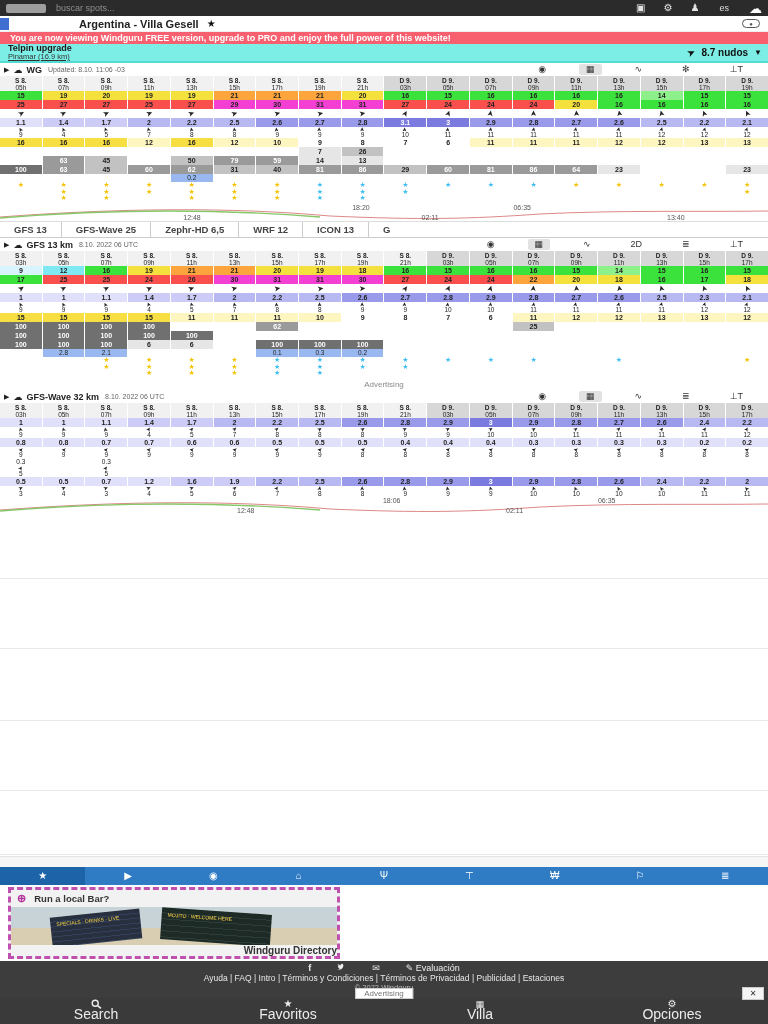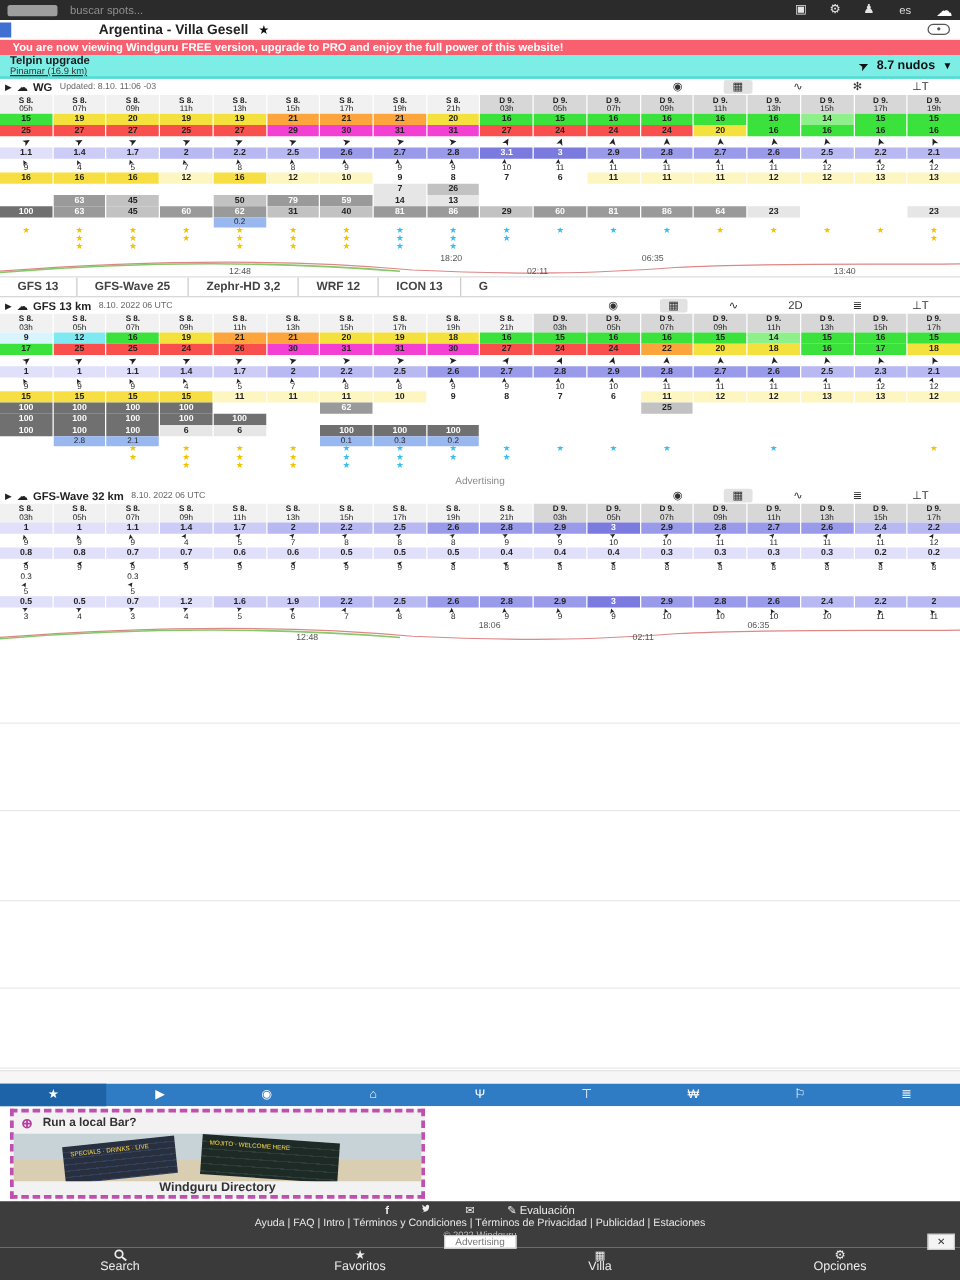--- a/index.html
+++ b/index.html
@@ -73,42 +73,42 @@
   .adwrap{background:#fff;padding:2px 0 2px 8px;}
   .adcard{width:332px;border:3px dashed #c050b0;background:#f2f2f2;}
   .adcard-head{display:flex;align-items:center;gap:8px;padding:2px 6px;}
   .adcard-plus{color:#b5399f;font-size:11px;font-weight:bold;}
   .adcard-q{font-weight:bold;font-size:9.5px;color:#333;}
   .adphoto{position:relative;height:38px;background:linear-gradient(#c7d3d6 0 55%,#d9cdb2 55% 100%);overflow:hidden;}
   .board{position:absolute;background:#223;}
   .board.b1{left:40px;top:6px;width:90px;height:30px;transform:rotate(-6deg);background:repeating-linear-gradient(#283040 0 4px,#32405a 4px 5px);}
   .board.b2{left:150px;top:4px;width:110px;height:32px;transform:rotate(4deg);background:repeating-linear-gradient(#1e2a26 0 5px,#2c3c36 5px 6px);}
   .board .scribble{position:absolute;left:6px;top:4px;right:6px;font-size:5px;line-height:6px;color:#ffd94d;white-space:nowrap;overflow:hidden;}
-  .adcard-title{font-weight:bold;font-size:10px;color:#333;text-align:center;line-height:11px;}
+  .adcard-title{font-weight:bold;font-size:10px;color:#333;text-align:right;line-height:11px;}
   .adcard-sub{font-weight:bold;font-size:9px;color:#c050b0;text-align:center;line-height:10px;padding-bottom:2px;}
 
   .footer{position:relative;background:#3d3d3d;color:#ddd;text-align:center;padding:2px 0 6px 0;}
   .social-row{display:flex;justify-content:center;gap:26px;align-items:center;font-size:9px;height:10px;}
   .social-row .sicon{color:#eee;}
   .footer-links{font-size:8.5px;line-height:9px;color:#e8e8e8;padding:1px 30px;}
   .footer-copy{font-size:7.5px;color:#bbb;line-height:8px;}
   .adv-chip{position:absolute;left:50%;transform:translateX(-50%);bottom:-1px;background:#fff;color:#777;font-size:8px;line-height:9px;padding:0 8px;border:1px solid #ccc;}
   .close-tab{position:absolute;right:4px;bottom:-2px;background:#f4f4f4;border:1px solid #ccc;width:22px;height:13px;font-size:8px;line-height:12px;color:#333;text-align:center;}
 
   .purplebar{height:14px;background:#5f1d82;position:relative;display:flex;align-items:center;justify-content:center;}
   .pill{background:#f7f4ee;border-radius:7px;height:10px;min-width:560px;display:flex;align-items:center;justify-content:center;}
   .pill-text{font-weight:bold;font-style:italic;font-size:8px;color:#e8442a;letter-spacing:1px;}
   .adchx{position:absolute;right:6px;top:2px;display:flex;gap:2px;}
   .adchx span{display:block;width:11px;height:9px;background:#bfe8f7;color:#1c6ea8;font-size:6px;line-height:9px;text-align:center;}
 
   .navbar{height:26px;background:#3a3a3a;display:flex;color:#ececec;}
   .nav-item{flex:1;display:flex;flex-direction:column;align-items:center;justify-content:flex-start;padding-top:1px;}
   .nav-ic{font-size:9px;line-height:10px;height:10px;}
   .nav-ic svg{display:block;margin:0 auto;}
-  .nav-label{font-size:10px;line-height:10px;}
+  .nav-label{font-size:14px;line-height:10px;}
 </style>
 </head>
 <body>
 
 <div class="page">
 
   <div class="topbar">
     <div class="menu-rect"></div>
     <input class="search-input" placeholder="buscar spots..." style="">
     <span class="ticon">▣</span>
@@ -455,21 +455,21 @@
         <span class="suntime above" style="left:47%">18:20</span>
         <span class="suntime below" style="left:56%">02:11</span>
         <span class="suntime above" style="left:68%">06:35</span>
         <span class="suntime below" style="left:88%">13:40</span>
       </div>
     </div>
 
   <div class="tabsrow" id="tabsrow">
       <div class="tab">GFS 13</div>
       <div class="tab">GFS-Wave 25</div>
-      <div class="tab">Zephr-HD 3,2</div>
+      <div class="tab">Zephr-HD 6,5</div>
       <div class="tab">WRF 12</div>
       <div class="tab">ICON 13</div>
       <div class="tab" style="flex:1;border-right:none;justify-content:flex-start">G</div>
     </div>
 
   <div class="fc" id="fc-1">
       <div class="fc-head">
         <span class="fc-play">▶</span>
         <span class="fc-cloud">☁</span>
         <span class="fc-title">GFS 13 km</span>

